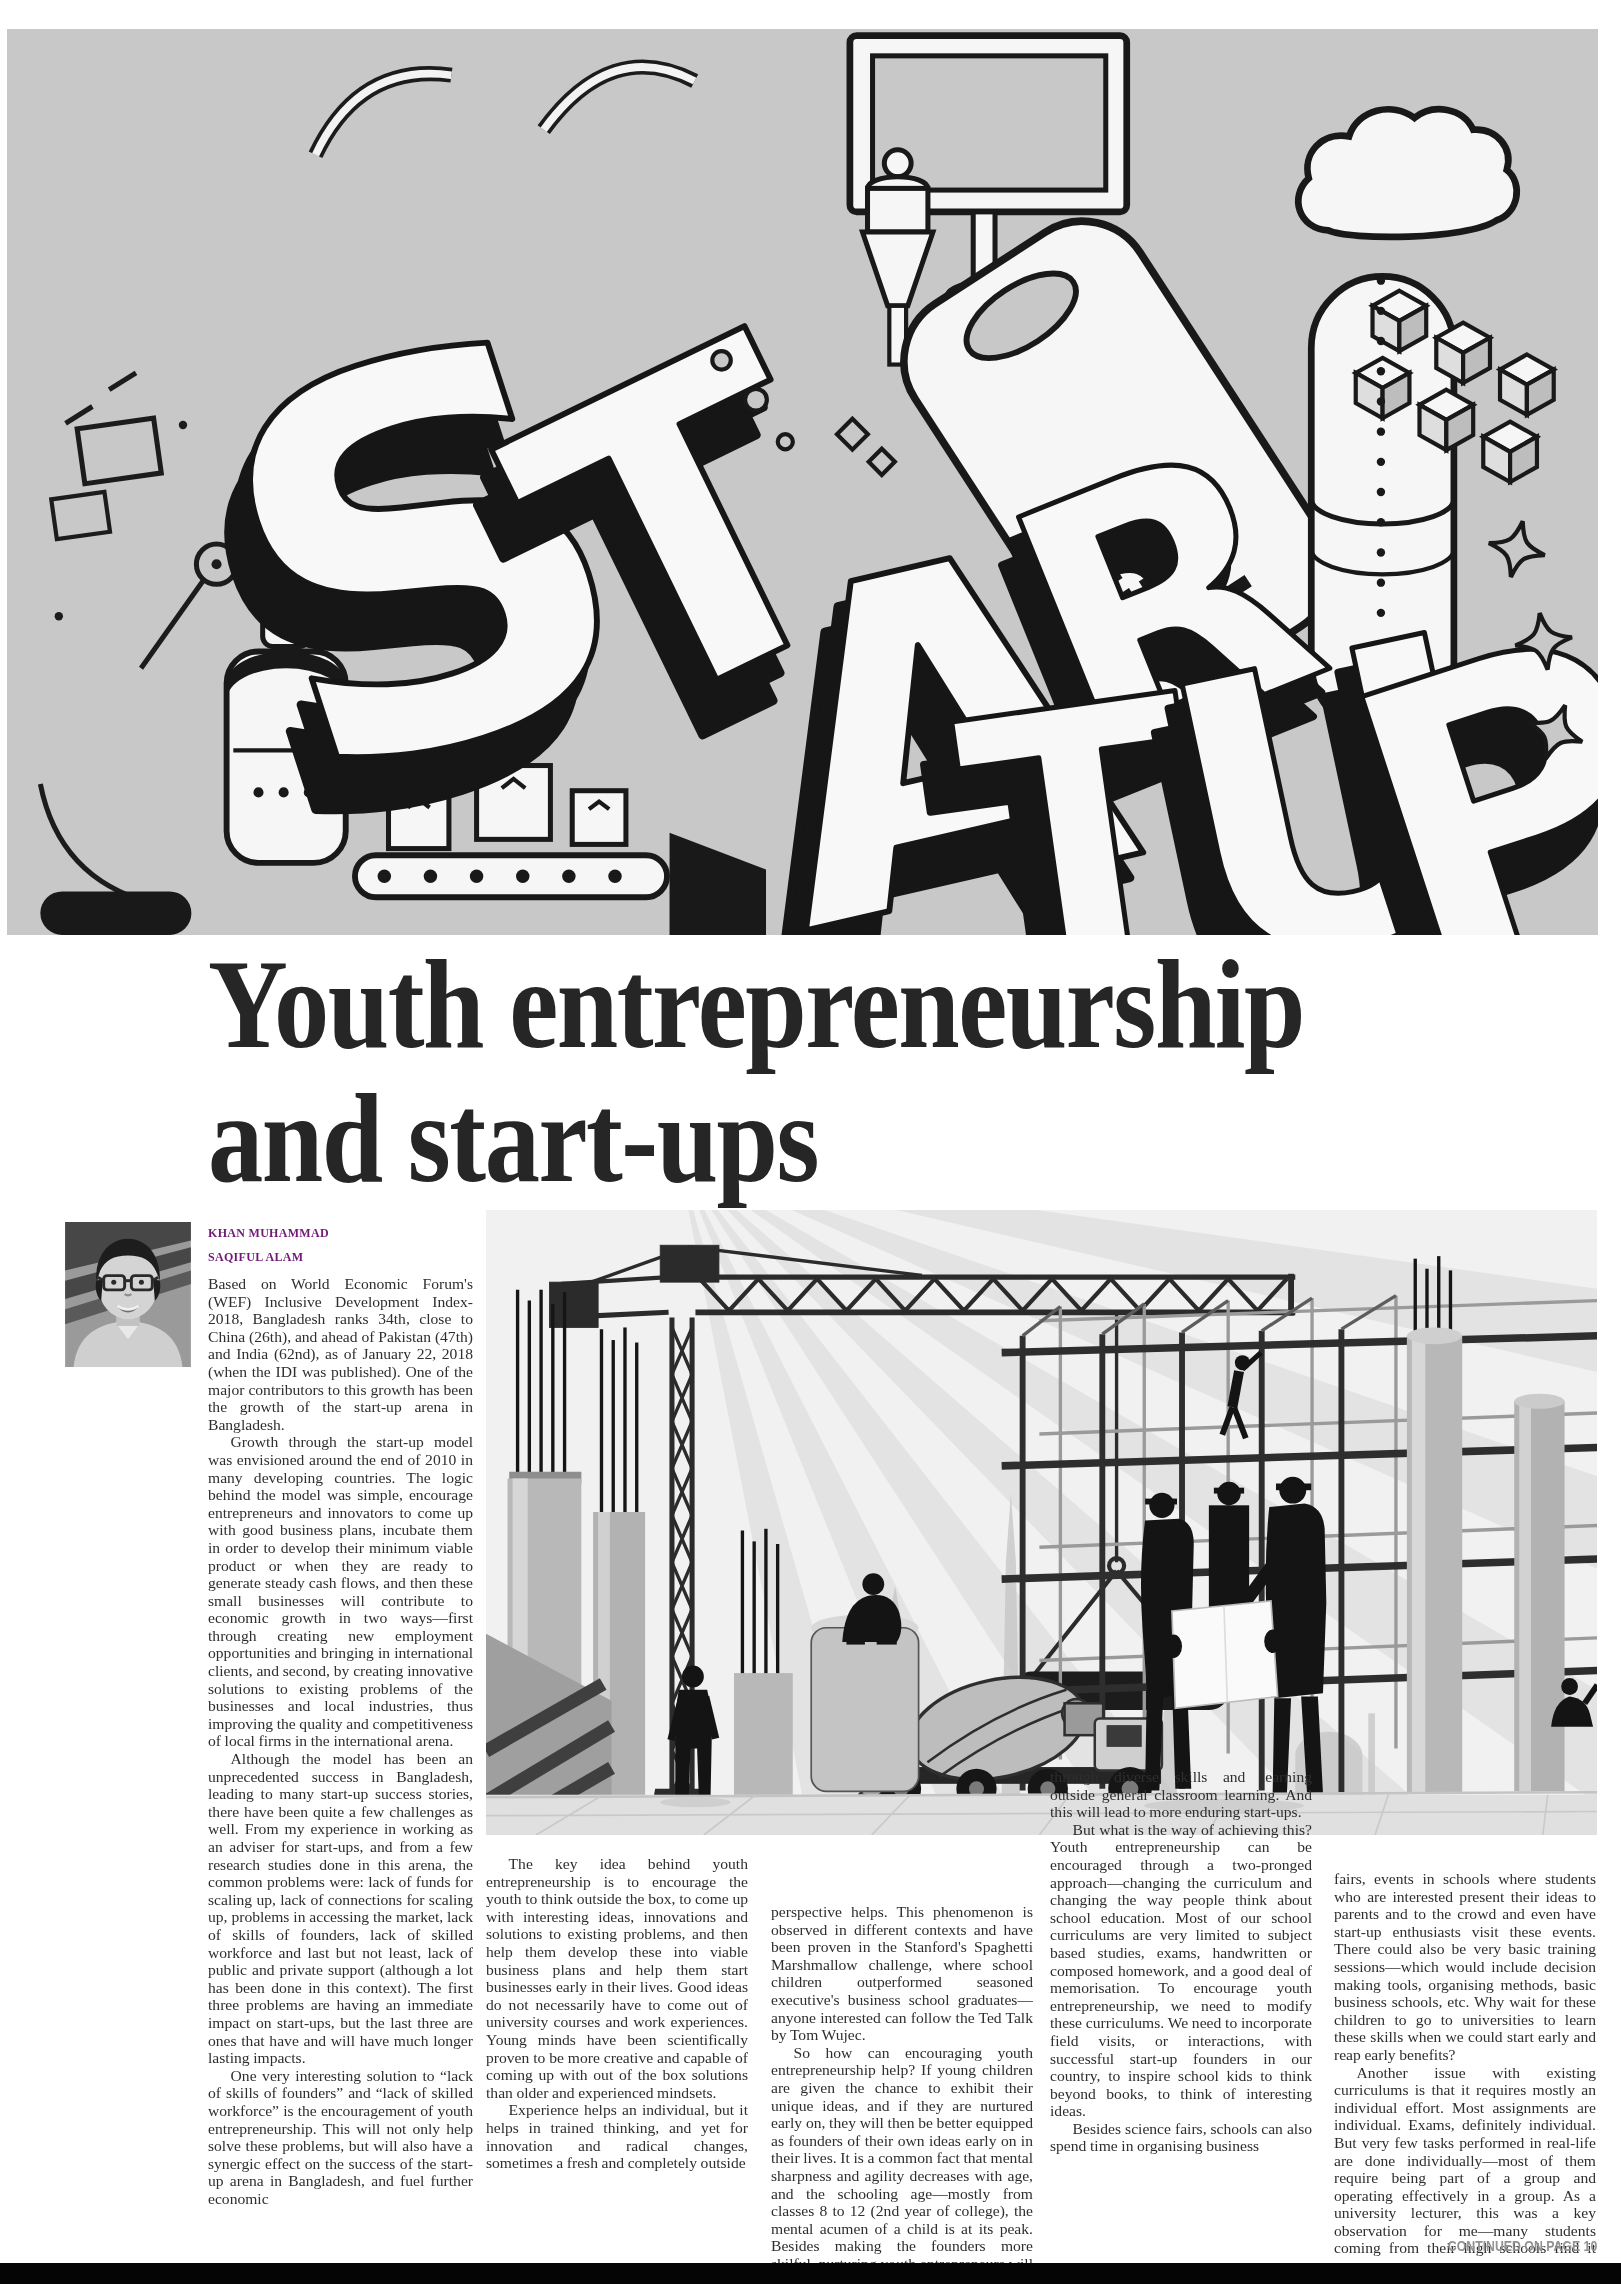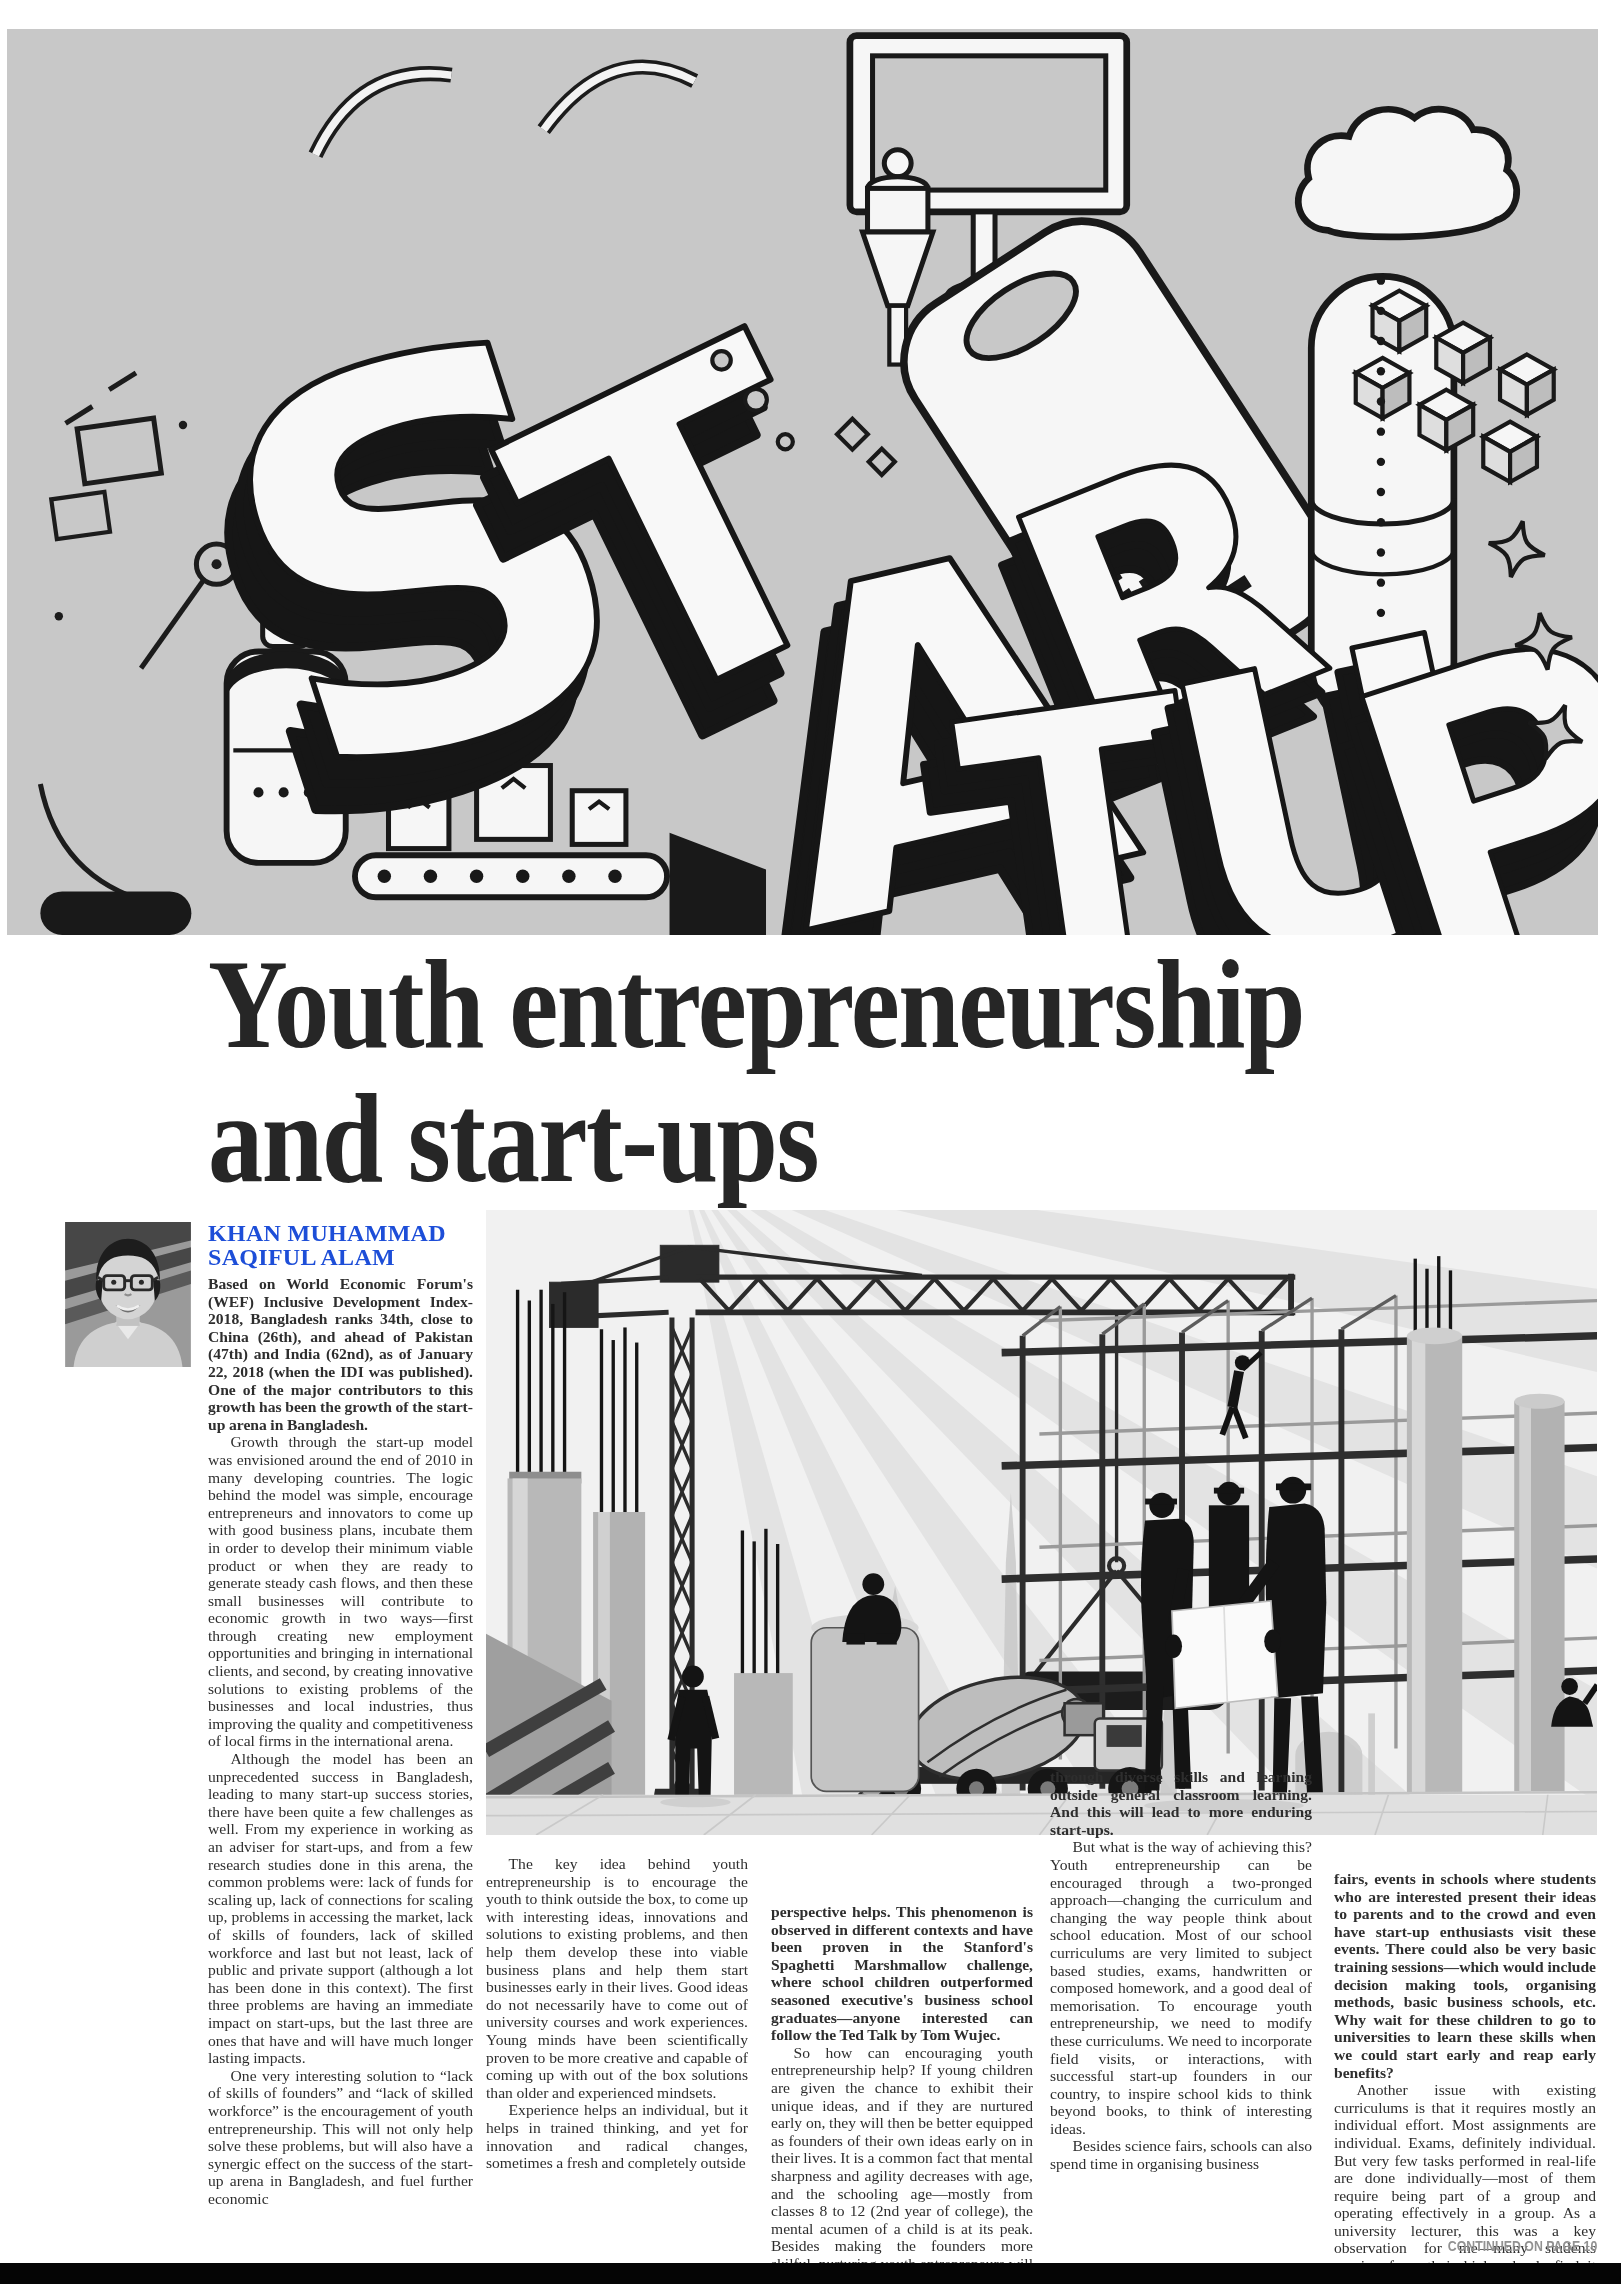--- a/index.html
+++ b/index.html
@@ -8,27 +8,27 @@
   
   .hero{position:absolute;left:6.7px;top:29px;width:1591px;height:906px;background:#c8c8c8;overflow:hidden;}
   .hero svg{display:block;width:100%;height:100%;}
   
   .headline{position:absolute;left:208px;top:937px;width:1258px;
             font-weight:700;font-size:127px;line-height:134px;color:#262626;
             transform:scaleX(.87);transform-origin:left top;letter-spacing:-1.7px;white-space:nowrap;}
   
   .photo{position:absolute;left:65px;top:1222px;width:126px;height:145px;overflow:hidden;}
   .photo svg{display:block;width:100%;height:100%;}
-  .byline{position:absolute;left:208px;top:1221px;font-weight:700;font-size:24px;line-height:24px;
-          color:#1d4ed8;letter-spacing:0.3px;}
+  .byline{position:absolute;left:208px;top:1221px;font-weight:700;font-size:12px;line-height:24px;
+          color:#701a75;letter-spacing:0.3px;}
   
   .bodycol{position:absolute;font-size:15.6px;line-height:17.6px;text-align:justify;
            overflow:hidden;hyphens:auto;-webkit-hyphens:auto;word-spacing:-0.3px;}
   .bodycol p{margin:0;text-indent:22.6px;}
-  .bodycol p.first{text-indent:0;font-weight:bold;}
+  .bodycol p.first{text-indent:0;}
   .col1{left:208px;top:1275px;width:265px;height:987px;}
   .col2{left:486px;top:1855px;width:262px;height:408px;}
   .col3{left:771px;top:1903px;width:262px;height:408px;}
   .col4{left:1050px;top:1768px;width:262px;height:408px;}
   .col5{left:1334px;top:1870px;width:262px;height:408px;}
   
   .construction{position:absolute;left:486px;top:1210px;width:1111px;height:625px;background:#f1f1f1;overflow:hidden;}
   .construction svg{display:block;width:100%;height:100%;}
   
   .continued{position:absolute;right:25px;top:2237px;font-family:"Liberation Sans",sans-serif;

